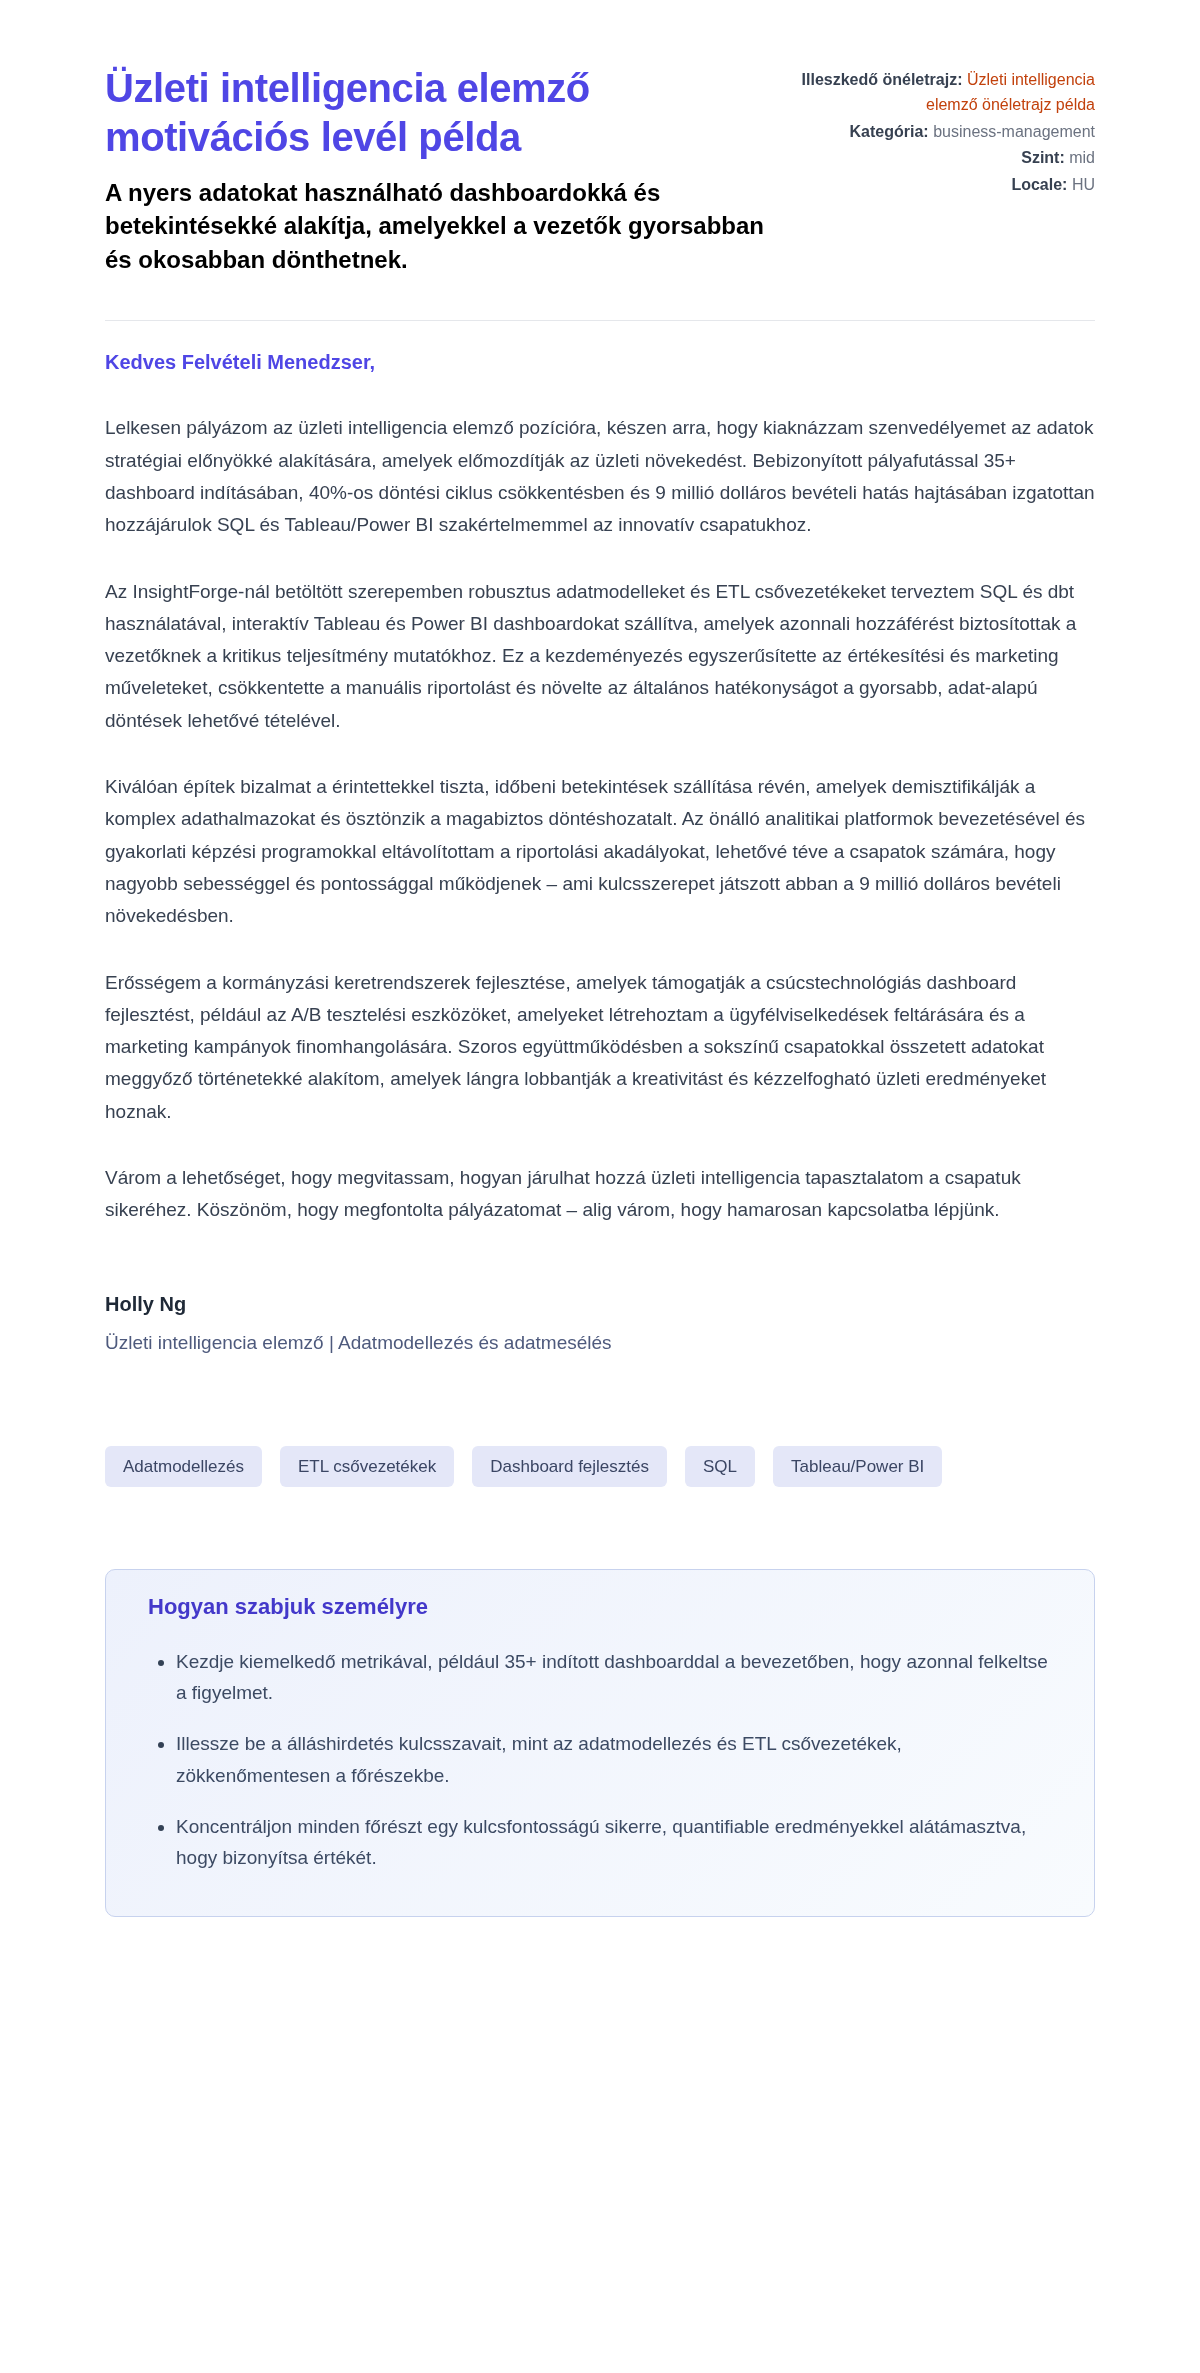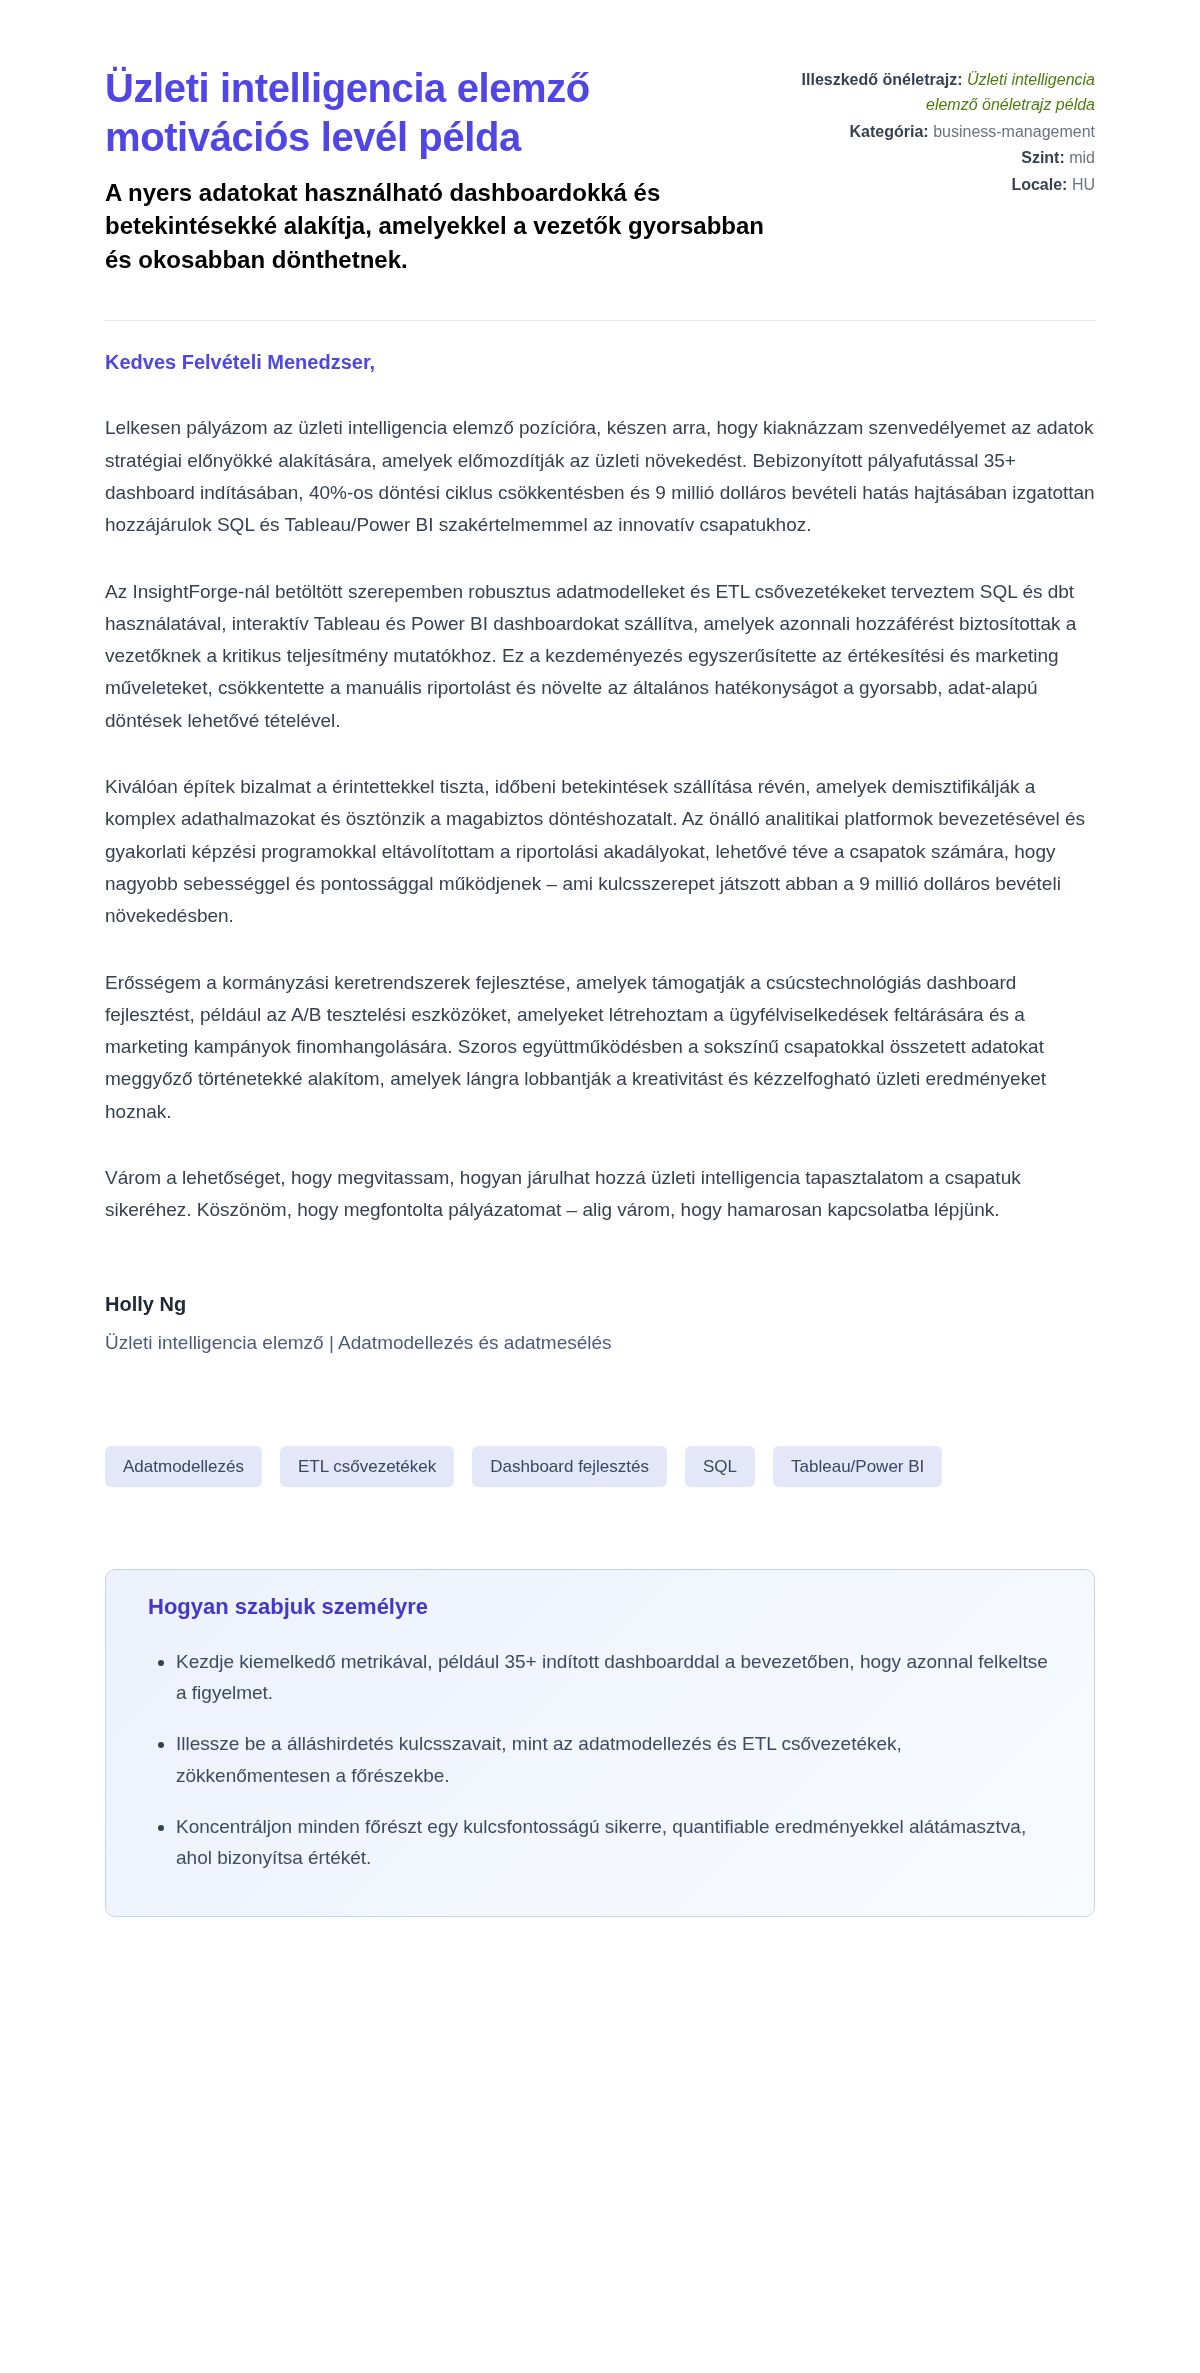--- a/index.html
+++ b/index.html
@@ -36,21 +36,21 @@
     width: 310px;
     flex: 0 0 auto;
     text-align: right;
     font-size: 16px;
     line-height: 1.55;
     color: #6b7280;
     padding-top: 4px;
   }
   .meta-row { margin-bottom: 2px; }
   .meta-label { font-weight: 700; color: #374151; }
-  .meta-link { color: #4d7c0f; text-decoration: none; cursor: pointer; font-style: italic; }
+  .meta-link { color: #c2410c; text-decoration: none; cursor: pointer; }
 
   .divider {
     border: none;
     border-top: 1px solid #e5e7eb;
     margin: 44px 0 0 0;
   }
 
   
   .letter { margin-top: 30px; }
   .greeting {
@@ -172,17 +172,17 @@
     <span class="tag">Dashboard fejlesztés</span>
     <span class="tag">SQL</span>
     <span class="tag">Tableau/Power BI</span>
   </div>
 
   <div class="callout">
     <h2 class="callout-title">Hogyan szabjuk személyre</h2>
     <ul class="callout-list">
       <li>Kezdje kiemelkedő metrikával, például 35+ indított dashboarddal a bevezetőben, hogy azonnal felkeltse a figyelmet.</li>
       <li>Illessze be a álláshirdetés kulcsszavait, mint az adatmodellezés és ETL csővezetékek, zökkenőmentesen a főrészekbe.</li>
-      <li>Koncentráljon minden főrészt egy kulcsfontosságú sikerre, quantifiable eredményekkel alátámasztva, ahol bizonyítsa értékét.</li>
+      <li>Koncentráljon minden főrészt egy kulcsfontosságú sikerre, quantifiable eredményekkel alátámasztva, hogy bizonyítsa értékét.</li>
     </ul>
   </div>
 
 </div>
 
 </body></html>

